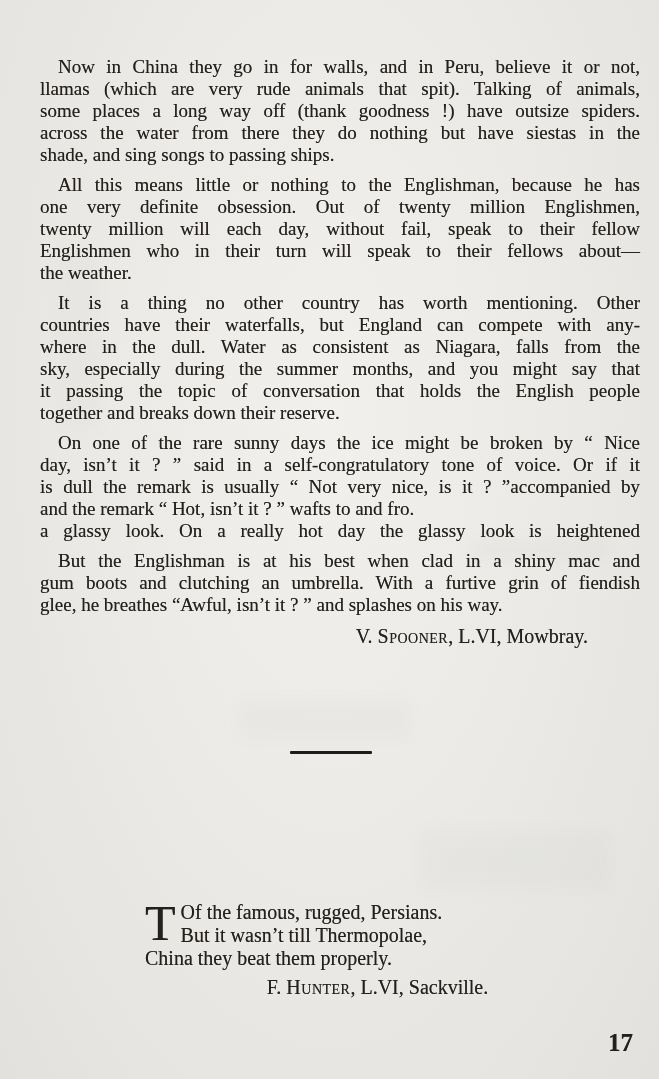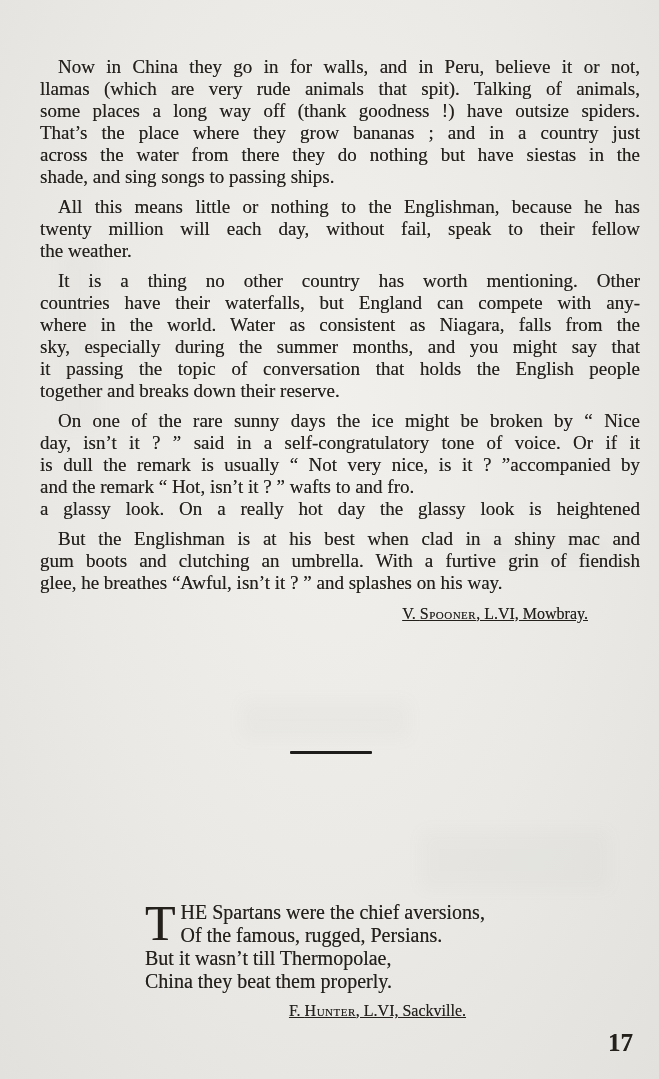--- a/index.html
+++ b/index.html
@@ -11,21 +11,21 @@
     color:#24211d;
     overflow:hidden;
   }
   .smudge{position:absolute;background:#8a8a84;filter:blur(8px);pointer-events:none;}
   .article{position:absolute;left:40px;top:56px;width:600px;font-size:19px;line-height:22px;}
   .para{margin:0 0 8px 0;}
   .line{text-align:justify;text-align-last:justify;white-space:normal;
         text-shadow:0 0 0.4px rgba(25,22,18,0.55);}
   .line.last{text-align-last:left;}
   .para .line.first{text-indent:18px;}
-  .attribution{font-size:16px;text-shadow:0 0 0.4px rgba(25,22,18,0.55);text-decoration:underline;}
+  .attribution{font-size:20px;text-shadow:0 0 0.4px rgba(25,22,18,0.55);}
   .attribution-article{text-align:right;padding-right:52px;margin-top:9px;}
   .smallcaps{font-variant:small-caps;letter-spacing:0.5px;}
   .divider{position:absolute;left:290px;top:751px;width:82px;height:3px;background:#1d1c1a;border-radius:1px;}
   .poem{position:absolute;left:145px;top:901px;width:465px;font-size:20px;line-height:23px;}
   .dropcap{float:left;font-size:50px;line-height:43px;height:45px;margin:1px 5px 0 0;
            text-shadow:0 0 0.5px rgba(25,22,18,0.7);}
   .poem-line{text-align:left;text-shadow:0 0 0.4px rgba(25,22,18,0.55);}
   .attribution-poem{text-align:center;margin-top:6px;clear:none;}
   .page-number{position:absolute;left:608px;top:1029px;font-size:25px;font-weight:bold;
                text-shadow:0 0 0.4px rgba(25,22,18,0.6);}
@@ -39,33 +39,34 @@
   <div class="smudge" style="left:240px;top:700px;width:170px;height:40px;opacity:0.04;"></div>
   <div class="smudge" style="left:420px;top:830px;width:190px;height:60px;opacity:0.04;"></div>
   <div class="smudge" style="left:60px;top:250px;width:40px;height:180px;opacity:0.03;"></div>
 
   <div class="article">
     <div>
         <div class="para">
           <div class="line first">Now in China they go in for walls, and in Peru, believe it or not,</div>
           <div class="line">llamas (which are very rude animals that spit).  Talking of animals,</div>
           <div class="line">some places a long way off (thank goodness !) have outsize spiders.</div>
-          <div class="line">That’s the place where they grow bananas ;  and in a country just</div>
           <div class="line">across the water from there they do nothing but have siestas in the</div>
           <div class="line last">shade, and sing songs to passing ships.</div>
         </div>
         <div class="para">
           <div class="line first">All this means little or nothing to the Englishman, because he has</div>
+          <div class="line">one very definite obsession.  Out of twenty million Englishmen,</div>
           <div class="line">twenty million will each day, without fail, speak to their fellow</div>
+          <div class="line">Englishmen who in their turn will speak to their fellows about—</div>
           <div class="line last">the weather.</div>
         </div>
         <div class="para">
           <div class="line first">It is a thing no other country has worth mentioning.  Other</div>
           <div class="line">countries have their waterfalls, but England can compete with any-</div>
-          <div class="line">where in the world.  Water as consistent as Niagara, falls from the</div>
+          <div class="line">where in the dull.  Water as consistent as Niagara, falls from the</div>
           <div class="line">sky, especially during the summer months, and you might say that</div>
           <div class="line">it passing the topic of conversation that holds the English people</div>
           <div class="line last">together and breaks down their reserve.</div>
         </div>
         <div class="para">
           <div class="line first">On one of the rare sunny days the ice might be broken by “ Nice</div>
           <div class="line">day, isn’t it ? ” said in a self-congratulatory tone of voice.  Or if it</div>
           <div class="line">is dull the remark is usually “ Not very nice, is it ? ”accompanied by</div>
           <div class="line last">and the remark “ Hot, isn’t it ? ” wafts to and fro.</div>
           <div class="line">a glassy look.  On a really hot day the glassy look is heightened</div>
@@ -78,21 +79,20 @@
       </div>
     <div class="attribution attribution-article"><span>V. </span><span class="smallcaps">Spooner</span><span>, L.VI, Mowbray.</span></div>
   </div>
 
   <div class="divider"></div>
 
   <div class="poem">
     <div class="poem-body">
       <span class="dropcap">T</span>
       <div>
-          <div class="poem-line">HE Spartans were the chief aversions,</div>
           <div class="poem-line">Of the famous, rugged, Persians.</div>
           <div class="poem-line">But it wasn’t till Thermopolae,</div>
           <div class="poem-line">China they beat them properly.</div>
         </div>
     </div>
     <div class="attribution attribution-poem"><span>F. </span><span class="smallcaps">Hunter</span><span>, L.VI, Sackville.</span></div>
   </div>
 
   <div class="page-number">17</div>
 

